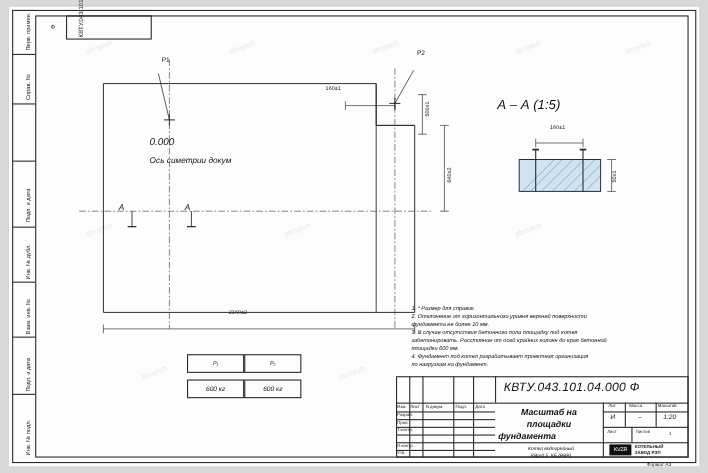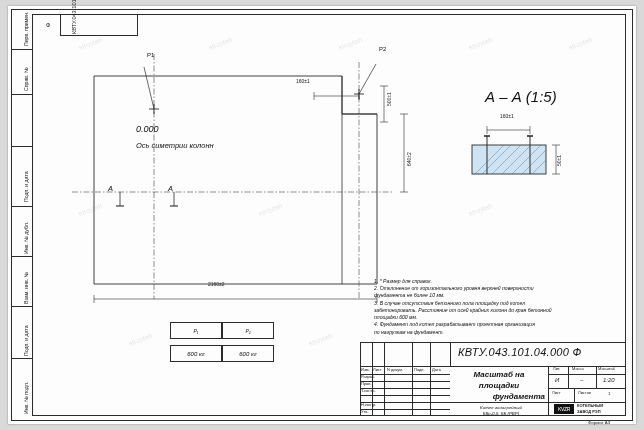--- a/index.html
+++ b/index.html
@@ -116,24 +116,24 @@
         <line x1="498" y1="112" x2="498" y2="120" stroke-width="0.6"></line>
         <line x1="524" y1="131" x2="524" y2="160" stroke-width="0.6"></line>
         <line x1="520" y1="131" x2="528" y2="131" stroke-width="0.6"></line>
         <line x1="520" y1="160" x2="528" y2="160" stroke-width="0.6"></line>
       </g>
     </svg>
 
     <div class="lbl" style="left:139px;top:46px;font-size:6px;">Р1</div>
     <div class="lbl" style="left:371px;top:40px;font-size:6px;">Р2</div>
     <div class="lbl" style="left:128px;top:118px;font-size:9px;font-style:italic;">0.000</div>
-    <div class="lbl" style="left:128px;top:135px;font-size:7.5px;font-style:italic;">Ось симетрии колонн</div>
+    <div class="lbl" style="left:128px;top:135px;font-size:7.5px;font-style:italic;">Ось симетрии докум</div>
     <div class="lbl" style="left:100px;top:178px;font-size:7.5px;font-style:italic;">А</div>
     <div class="lbl" style="left:160px;top:178px;font-size:7.5px;font-style:italic;">А</div>
-    <div class="lbl" style="left:477px;top:82px;font-size:15px;font-style:italic;">А – А (1:5)</div>
+    <div class="lbl" style="left:444px;top:82px;font-size:12px;font-style:italic;">А – А (1:5)</div>
 
     <div class="dim" style="left:288px;top:72px;">160±1</div>
     <div class="dim rot" style="left:378px;top:100px;">500±1</div>
     <div class="dim rot" style="left:398px;top:160px;">640±2</div>
     <div class="dim" style="left:200px;top:275px;">2160±2</div>
     <div class="dim" style="left:492px;top:107px;">160±1</div>
     <div class="dim rot" style="left:548px;top:160px;">50±1</div>
 
     <div class="tblcell" style="left:162px;top:316px;width:52px;height:17px;font-style:italic;">Р₁</div>
     <div class="tblcell" style="left:214px;top:316px;width:52px;height:17px;font-style:italic;">Р₂</div>
@@ -191,21 +191,21 @@
     <div class="txt" style="left:590px;top:361px;font-size:4px;">Масштаб</div>
     <div class="txt" style="left:547px;top:371px;font-size:6px;font-style:italic;">И</div>
     <div class="txt" style="left:572px;top:371px;font-size:6px;">–</div>
     <div class="txt" style="left:595px;top:371px;font-size:6px;font-style:italic;">1:20</div>
     <div class="txt" style="left:544px;top:385px;font-size:4px;">Лист</div>
     <div class="txt" style="left:570px;top:385px;font-size:4px;">Листов</div>
     <div class="txt" style="left:600px;top:385px;font-size:4.4px;">1</div>
 
     <div class="lbl" style="left:445px;top:364px;width:92px;text-align:center;font-size:8px;font-style:italic;font-weight:bold;">Масштаб на</div>
     <div class="lbl" style="left:445px;top:375px;width:92px;text-align:center;font-size:8px;font-style:italic;font-weight:bold;">площадки</div>
-    <div class="lbl" style="left:445px;top:386px;width:92px;text-align:right;font-size:8px;font-style:italic;font-weight:bold;">фундамента</div>
+    <div class="lbl" style="left:445px;top:386px;width:92px;text-align:left;font-size:8px;font-style:italic;font-weight:bold;">фундамента</div>
     <div class="note" style="left:447px;top:399px;width:92px;text-align:center;font-size:4.4px;font-style:italic;">Котел водогрейный
 КВр-0,5  КБ (РВР)</div>
 
     <div class="ln h" style="left:442px;top:396px;width:98px;"></div>
     <div style="position:absolute;left:546px;top:398px;width:20px;height:10px;background:#111;color:#fff;font-size:5px;display:flex;align-items:center;justify-content:center;letter-spacing:-.3px;">KVZR</div>
     <div class="txt" style="left:569px;top:398px;font-size:4px;font-weight:bold;">КОТЕЛЬНЫЙ</div>
     <div class="txt" style="left:569px;top:404px;font-size:4px;font-weight:bold;">ЗАВОД РЭП</div>
 
     <div class="txt" style="left:580px;top:414px;font-size:4.4px;">Формат А3</div>
 

